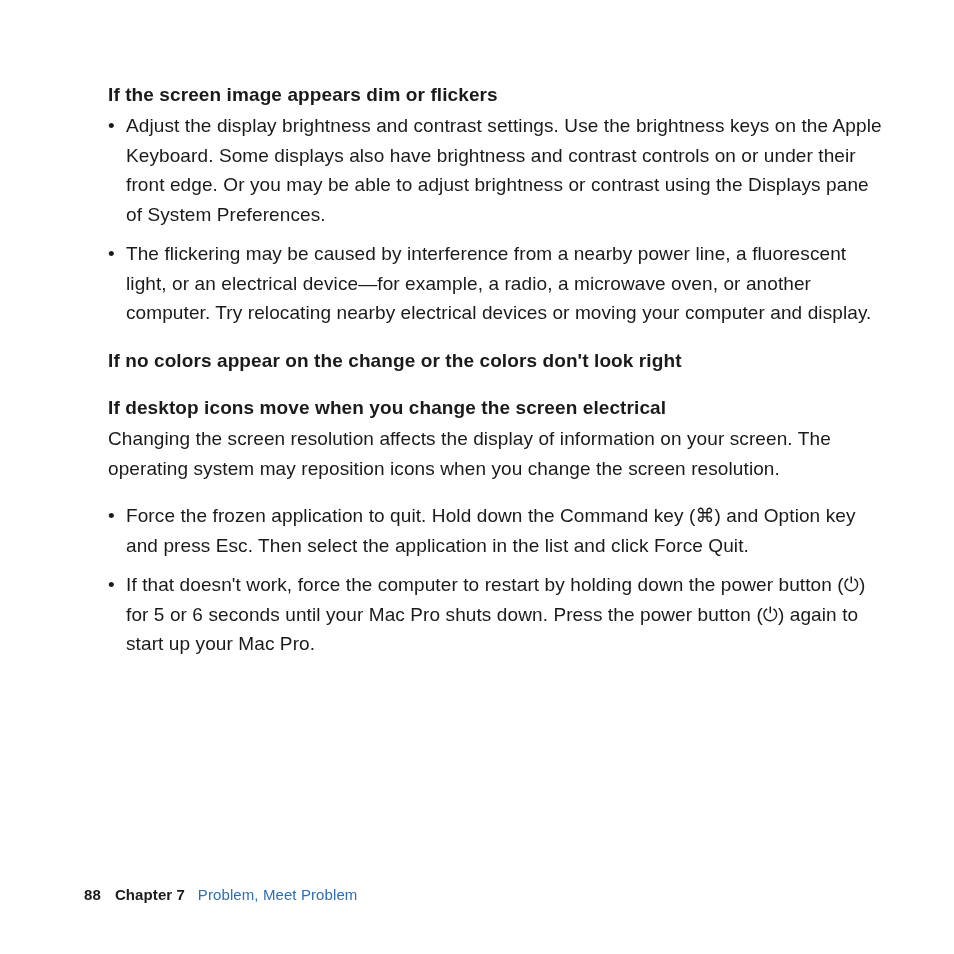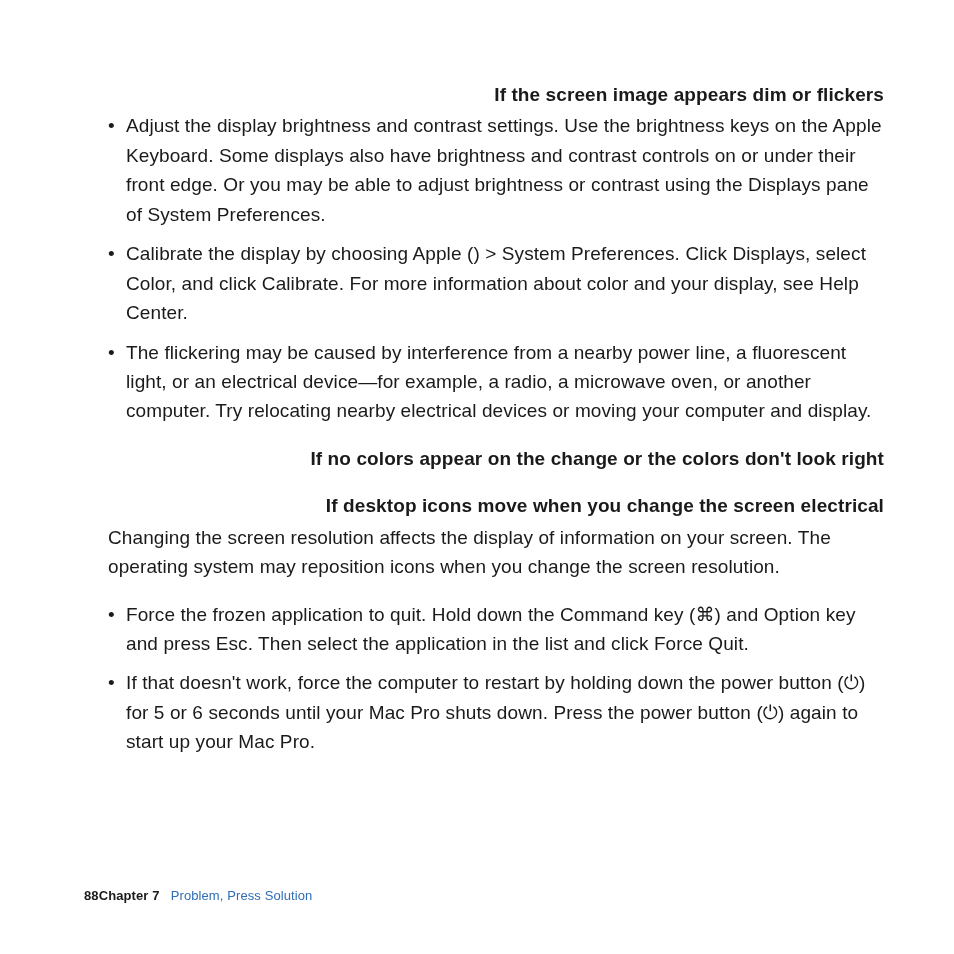--- a/index.html
+++ b/index.html
@@ -17,21 +17,20 @@
   .page {
     box-sizing: border-box;
     padding: 80px 70px 0 108px;
     position: relative;
     height: 100%;
   }
   .section { margin-bottom: 18px; }
   .heading {
     font-weight: 700;
     margin-bottom: 2px;
-    text-align: right;
   }
   .heading.with-gap { margin-top: 10px; }
   ul.bullets {
     list-style: none;
     margin: 0 0 4px 0;
     padding: 0;
   }
   ul.bullets > li {
     position: relative;
     padding-left: 18px;
@@ -41,42 +40,40 @@
     content: "•";
     position: absolute;
     left: 0;
     top: 0;
   }
   .paragraph { margin: 0 0 4px 0; padding: 0; }
   .footer {
     position: absolute;
     left: 84px;
     bottom: 52px;
-    font-size: 13px;
+    font-size: 15px;
     line-height: 1;
     display: flex;
     align-items: baseline;
+    gap: 14px;
   }
   .page-num { font-weight: 700; }
   .chapter-label { font-weight: 700; }
   .chapter-title { color: #2f6db3; font-weight: 400; }
   .icon { display: inline; }
 </style>
 </head>
 <body>
 
 <div class="page">
 
   <div class="section">
     <div class="heading">If the screen image appears dim or flickers</div>
     <ul class="bullets">
       <li><span>Adjust the display brightness and contrast settings. Use the brightness keys on the Apple Keyboard. Some displays also have brightness and contrast controls on or under their front edge. Or you may be able to adjust brightness or contrast using the Displays pane of System Preferences.</span></li>
-      <li>
-        <span>Calibrate the display by choosing Apple (</span><span class="icon"></span><span>) &gt; System Preferences. Click Displays, select Color, and click Calibrate. For more information about color and your display, see Help Center.</span>
-      </li>
       <li><span>The flickering may be caused by interference from a nearby power line, a fluorescent light, or an electrical device—for example, a radio, a microwave oven, or another computer. Try relocating nearby electrical devices or moving your computer and display.</span></li>
     </ul>
   </div>
 
   <div class="section">
     <div class="heading with-gap">If no colors appear on the change or the colors don't look right</div>
   </div>
 
   <div class="section">
     <div class="heading with-gap">If desktop icons move when you change the screen electrical</div>
@@ -90,17 +87,17 @@
       </li>
       <li>
         <span>If that doesn't work, force the computer to restart by holding down the power button (</span><span class="icon">⏻</span><span>) for 5 or 6 seconds until your Mac Pro shuts down. Press the power button (</span><span class="icon">⏻</span><span>) again to start up your Mac Pro.</span>
       </li>
     </ul>
   </div>
 
   <div class="footer">
     <span class="page-num">88</span>
     <span>
-      <span class="chapter-label">Chapter 7</span>&nbsp;&nbsp;&nbsp;<span class="chapter-title">Problem, Press Solution</span>
+      <span class="chapter-label">Chapter 7</span>&nbsp;&nbsp;&nbsp;<span class="chapter-title">Problem, Meet Problem</span>
     </span>
   </div>
 
 </div>
 
 </body></html>

